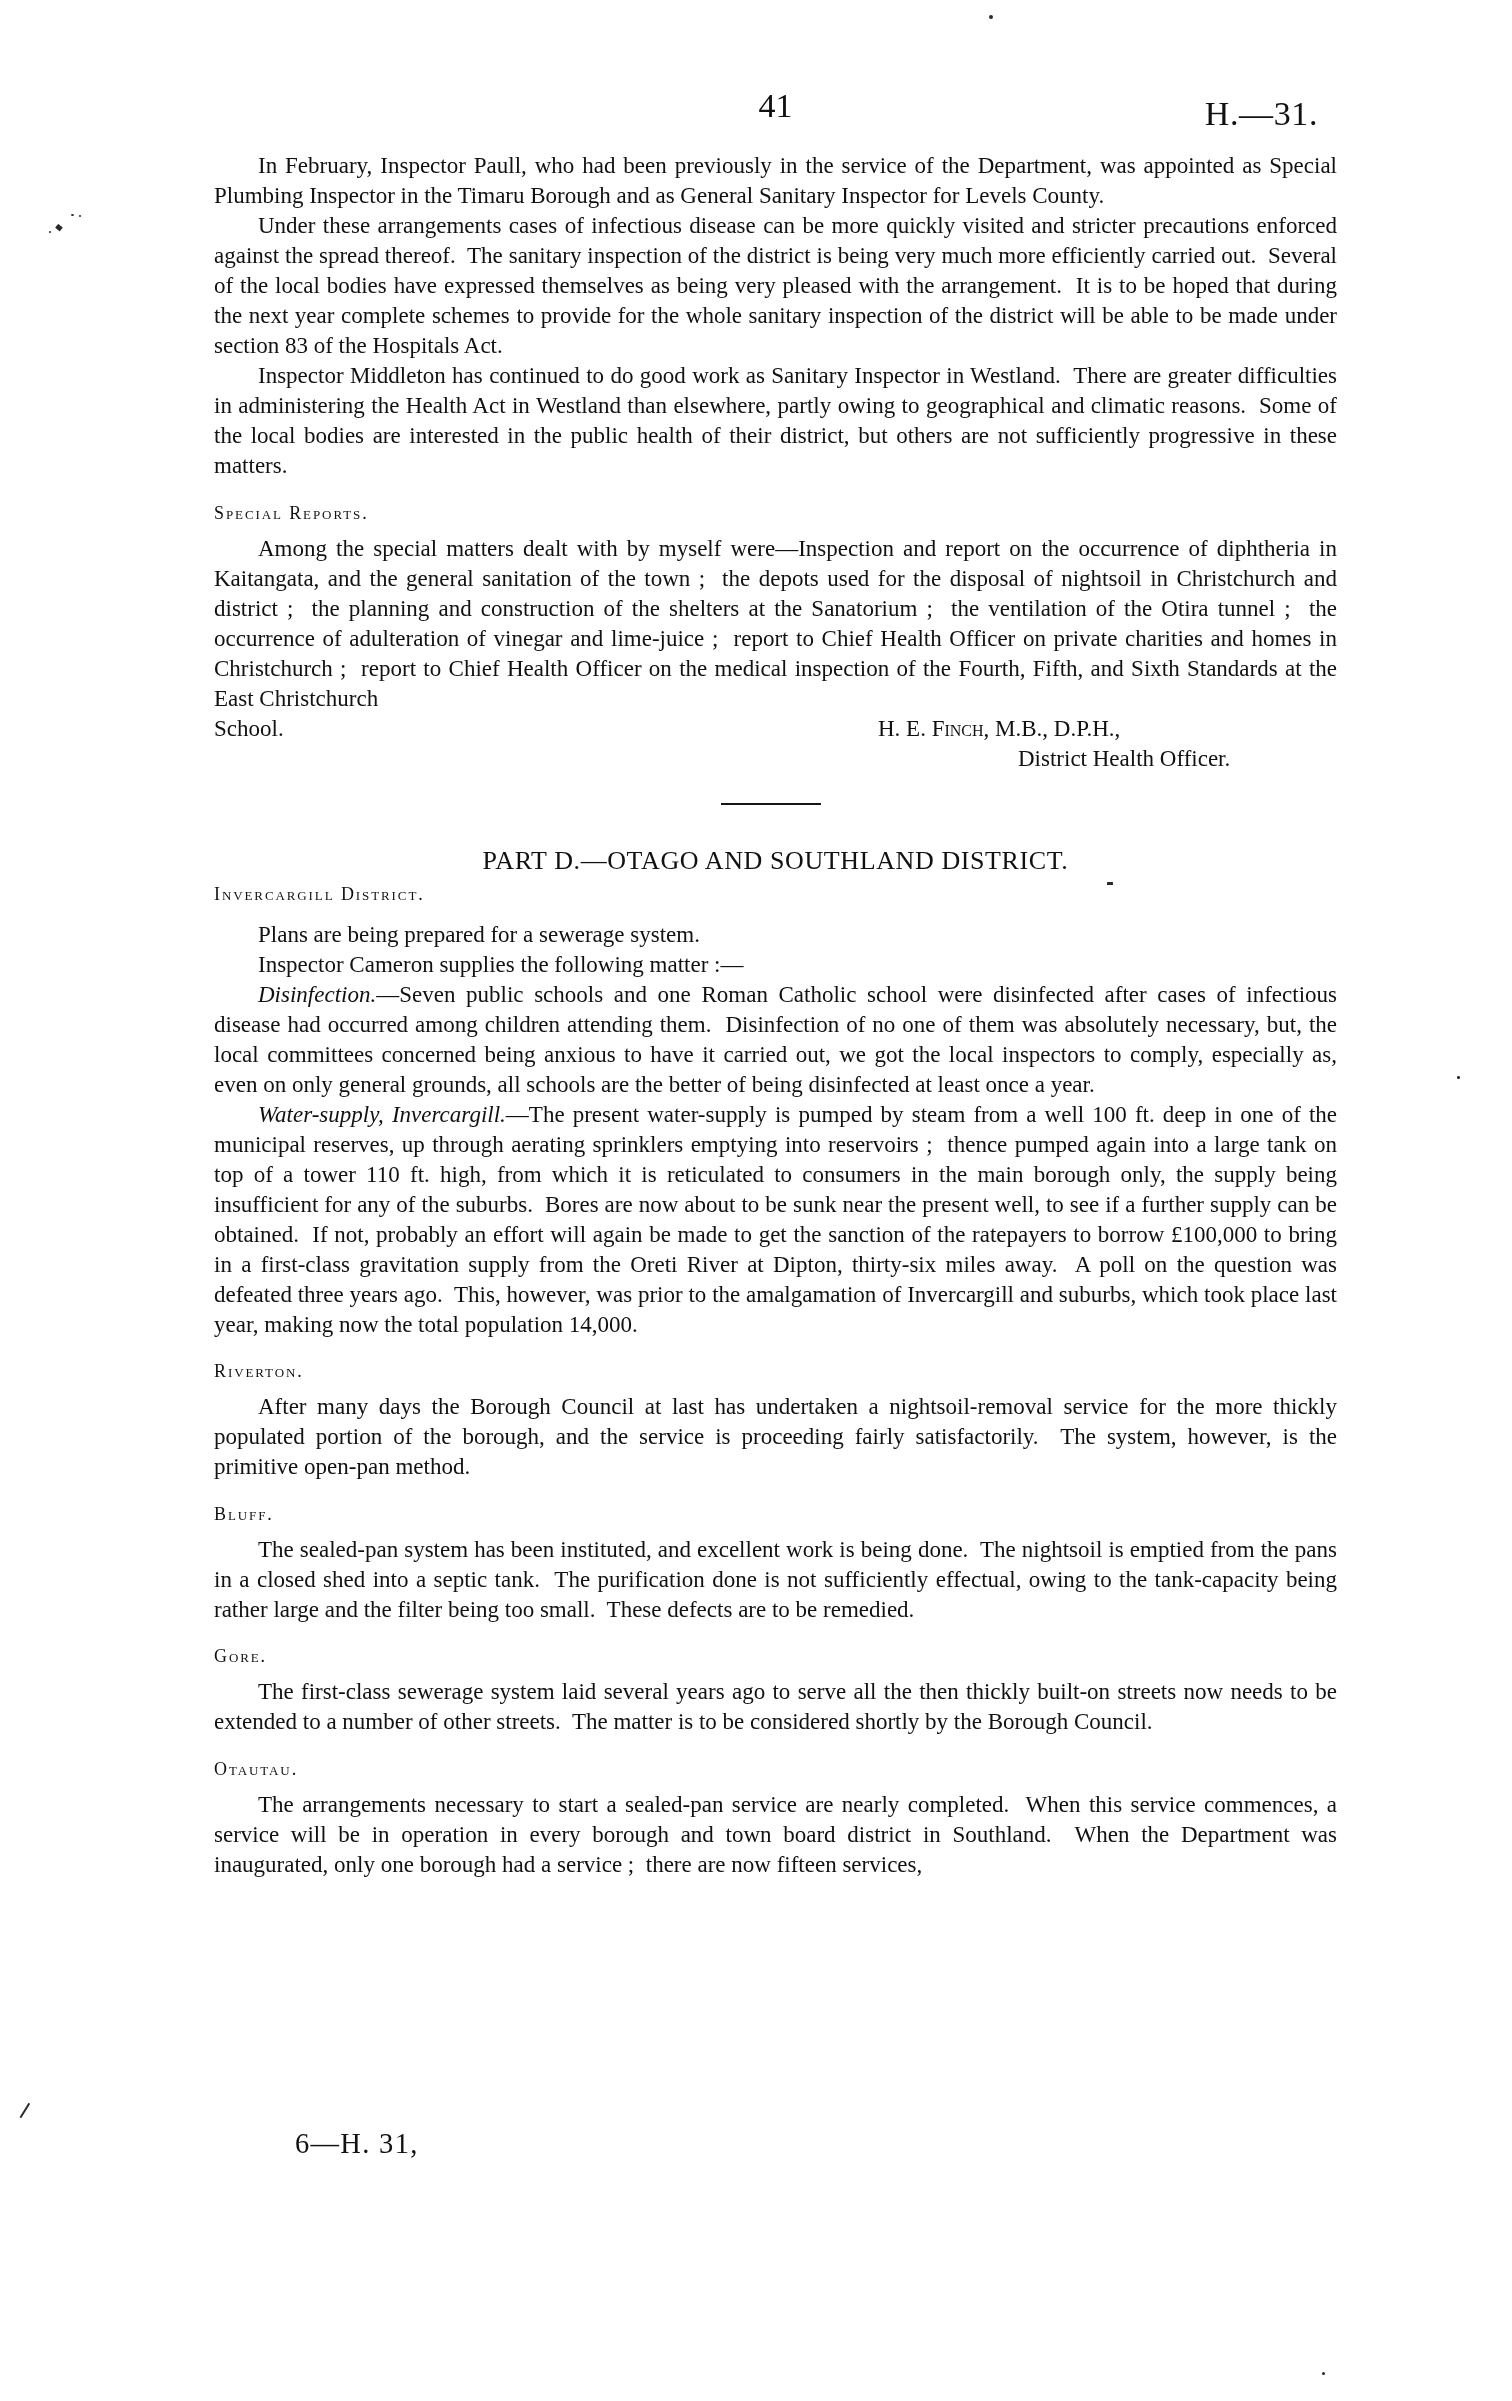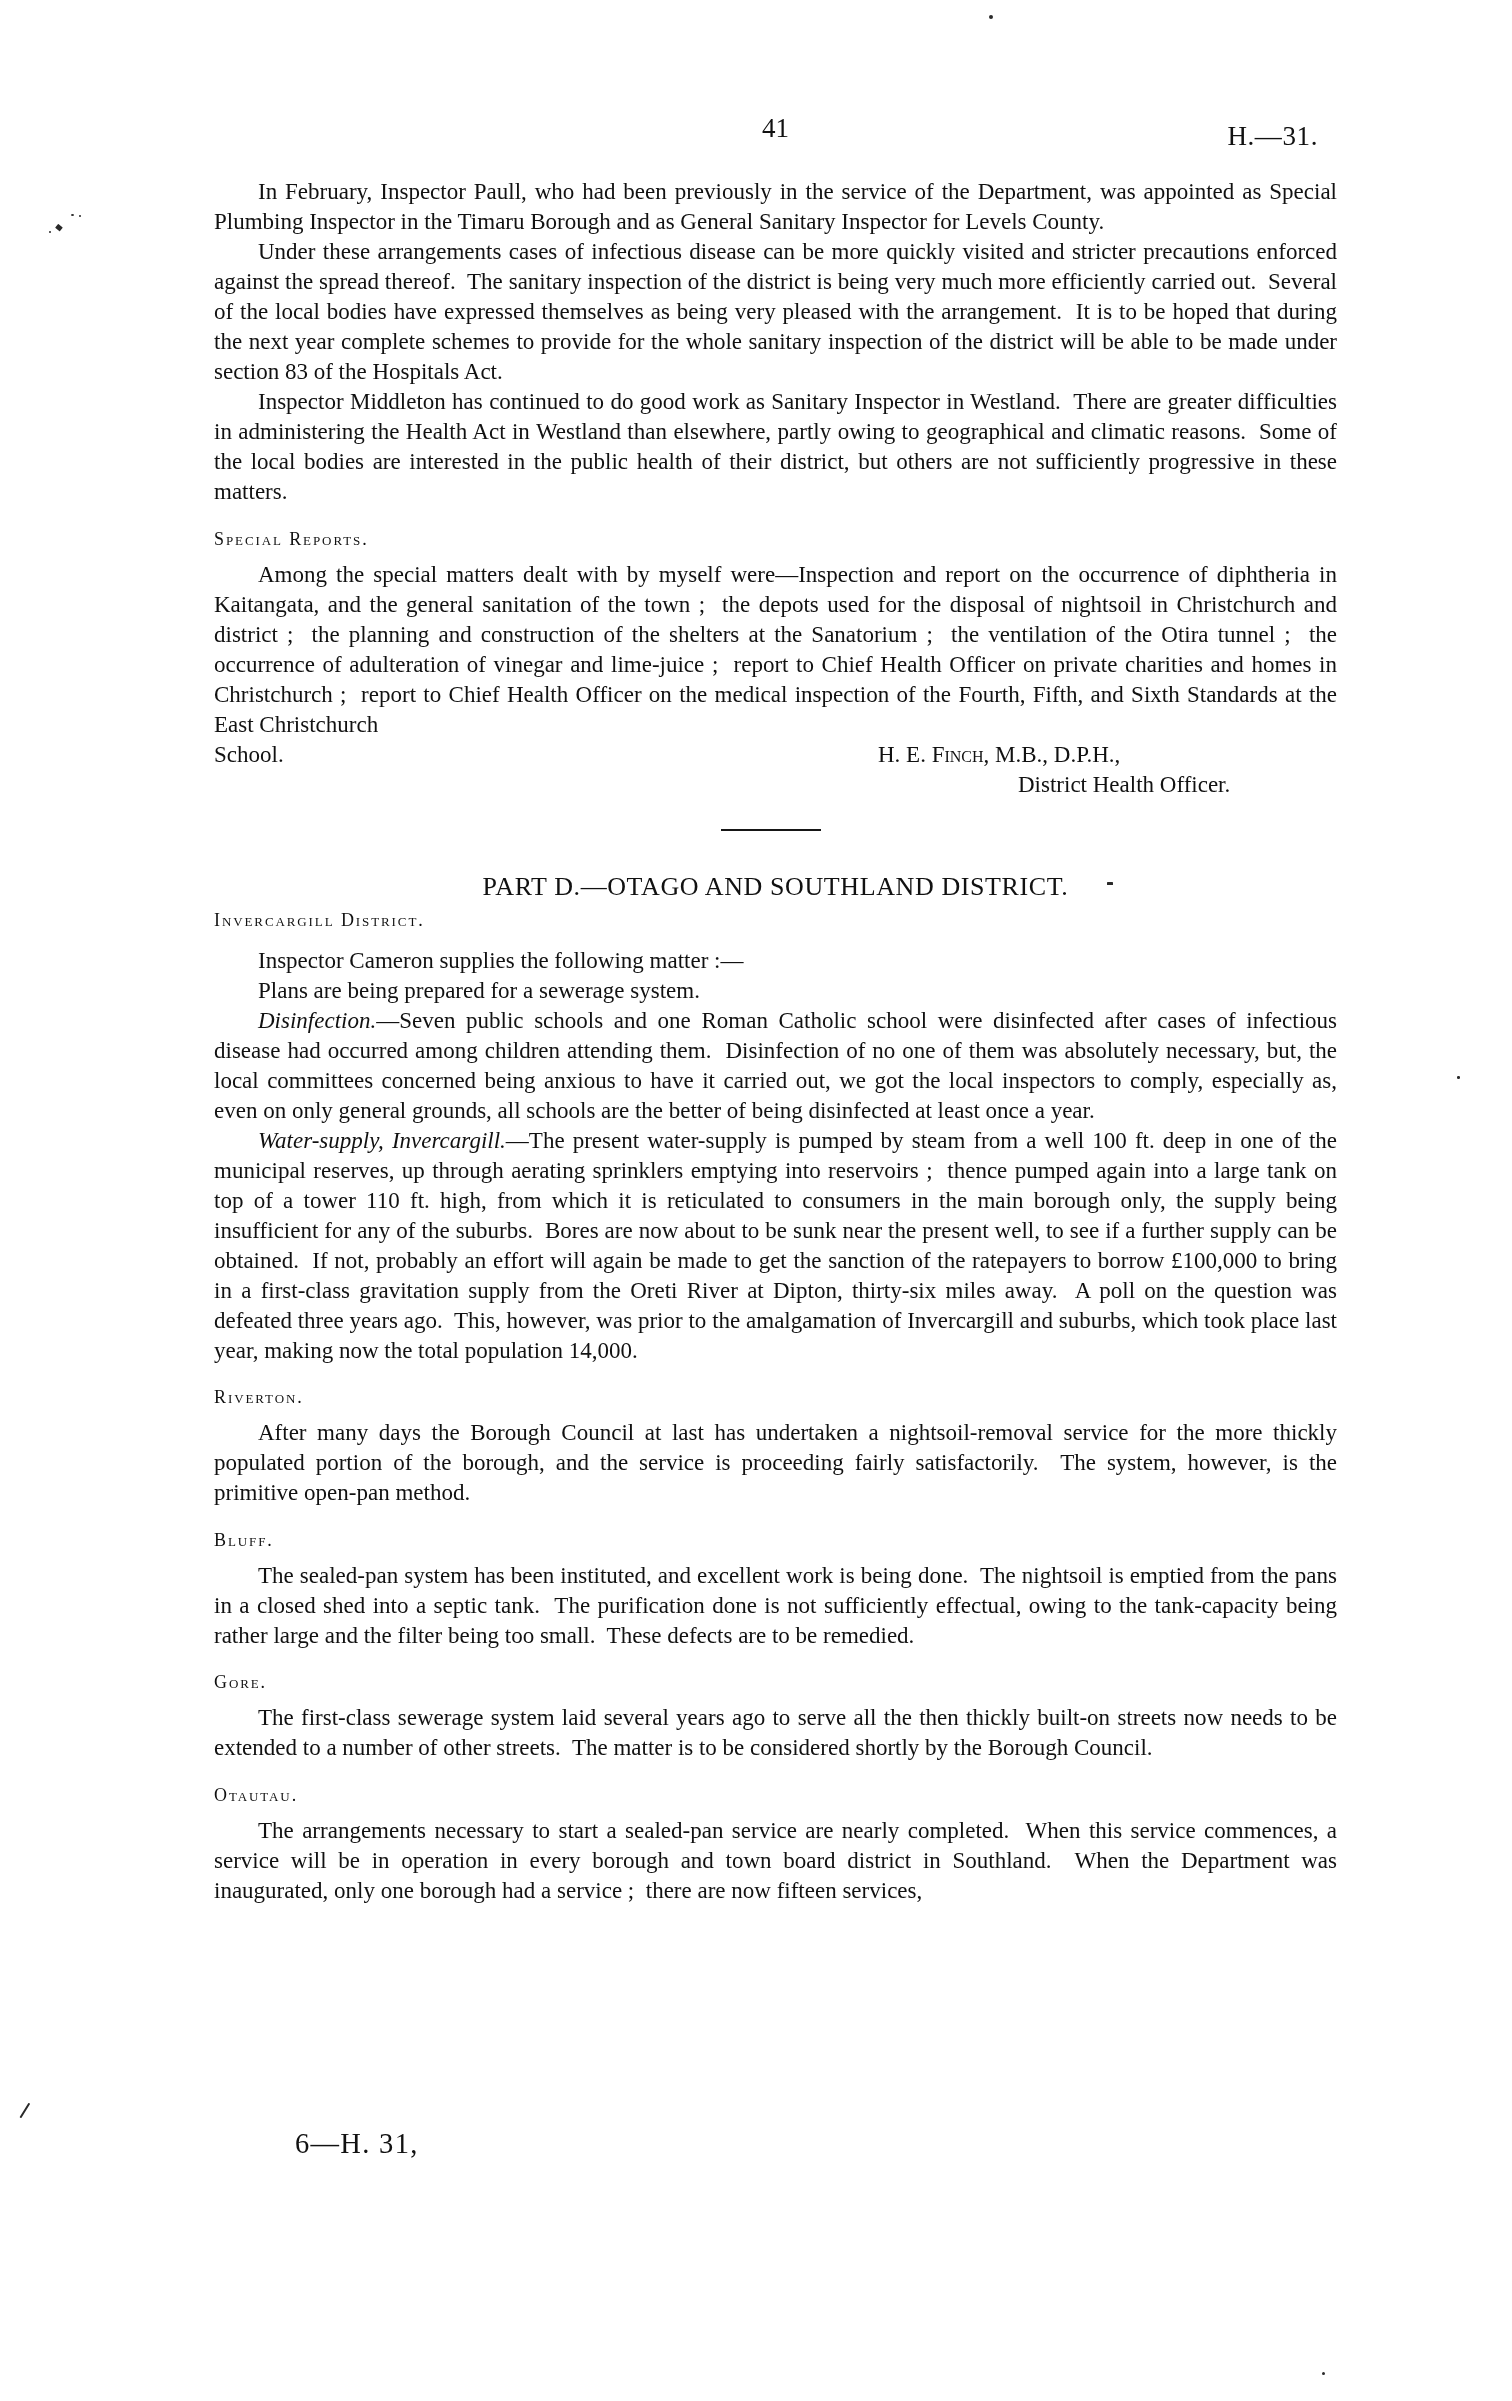--- a/index.html
+++ b/index.html
@@ -6,21 +6,21 @@
   html, body { margin: 0; padding: 0; }
   body {
     width: 1512px; height: 2401px;
     background: #ffffff;
     position: relative;
     font-family: "Liberation Serif", "DejaVu Serif", serif;
     color: #111111;
     overflow: hidden;
   }
   .page-col { position: absolute; left: 214px; top: 0; width: 1123px; }
-  .header-row { position: relative; height: 39px; margin-top: 113px; font-size: 27px; }
+  .header-row { position: relative; height: 39px; margin-top: 87px; font-size: 34px; }
   .page-num { position: absolute; left: 50%; transform: translateX(-50%); top: 0; }
   .doc-ref { position: absolute; right: 19px; top: 8px; letter-spacing: 0.6px; }
   .para {
     font-size: 23px; line-height: 30px;
     margin: 0; text-align: justify; text-indent: 44px;
     white-space: pre-wrap;
   }
   .para.first { margin-top: 25px; }
   .para.single { text-align: left; }
   .lead { font-style: italic; }
@@ -66,22 +66,22 @@
     <span>School.</span>
     <span class="sig-name"><span>H. E. </span><span class="sc">Finch</span><span>, M.B., D.P.H.,</span></span>
   </div>
   <div class="sig-title">District Health Officer.</div>
 
   <div class="divider"></div>
 
   <h2 class="part-head">PART D.—OTAGO AND SOUTHLAND DISTRICT.</h2>
   <h3 class="sc-head inv-head">Invercargill District.</h3>
 
+  <p class="para single">Plans are being prepared for a sewerage system.</p>
   <p class="para single">Inspector Cameron supplies the following matter :—</p>
-  <p class="para single">Plans are being prepared for a sewerage system.</p>
   <p class="para"><i class="lead">Disinfection.</i><span>—Seven public schools and one Roman Catholic school were disinfected after cases of infectious disease had occurred among children attending them.  Disinfection of no one of them was absolutely necessary, but, the local committees concerned being anxious to have it carried out, we got the local inspectors to comply, especially as, even on only general grounds, all schools are the better of being disinfected at least once a year.</span></p>
   <p class="para"><i class="lead">Water-supply, Invercargill.</i><span>—The present water-supply is pumped by steam from a well 100 ft. deep in one of the municipal reserves, up through aerating sprinklers emptying into reservoirs ;  thence pumped again into a large tank on top of a tower 110 ft. high, from which it is reticulated to consumers in the main borough only, the supply being insufficient for any of the suburbs.  Bores are now about to be sunk near the present well, to see if a further supply can be obtained.  If not, probably an effort will again be made to get the sanction of the ratepayers to borrow £100,000 to bring in a first-class gravitation supply from the Oreti River at Dipton, thirty-six miles away.  A poll on the question was defeated three years ago.  This, however, was prior to the amalgamation of Invercargill and suburbs, which took place last year, making now the total population 14,000.</span></p>
 
   <h3 class="sc-head">Riverton.</h3>
   <p class="para">After many days the Borough Council at last has undertaken a nightsoil-removal service for the more thickly populated portion of the borough, and the service is proceeding fairly satisfactorily.  The system, however, is the primitive open-pan method.</p>
 
   <h3 class="sc-head">Bluff.</h3>
   <p class="para">The sealed-pan system has been instituted, and excellent work is being done.  The nightsoil is emptied from the pans in a closed shed into a septic tank.  The purification done is not sufficiently effectual, owing to the tank-capacity being rather large and the filter being too small.  These defects are to be remedied.</p>
 
   <h3 class="sc-head">Gore.</h3>

